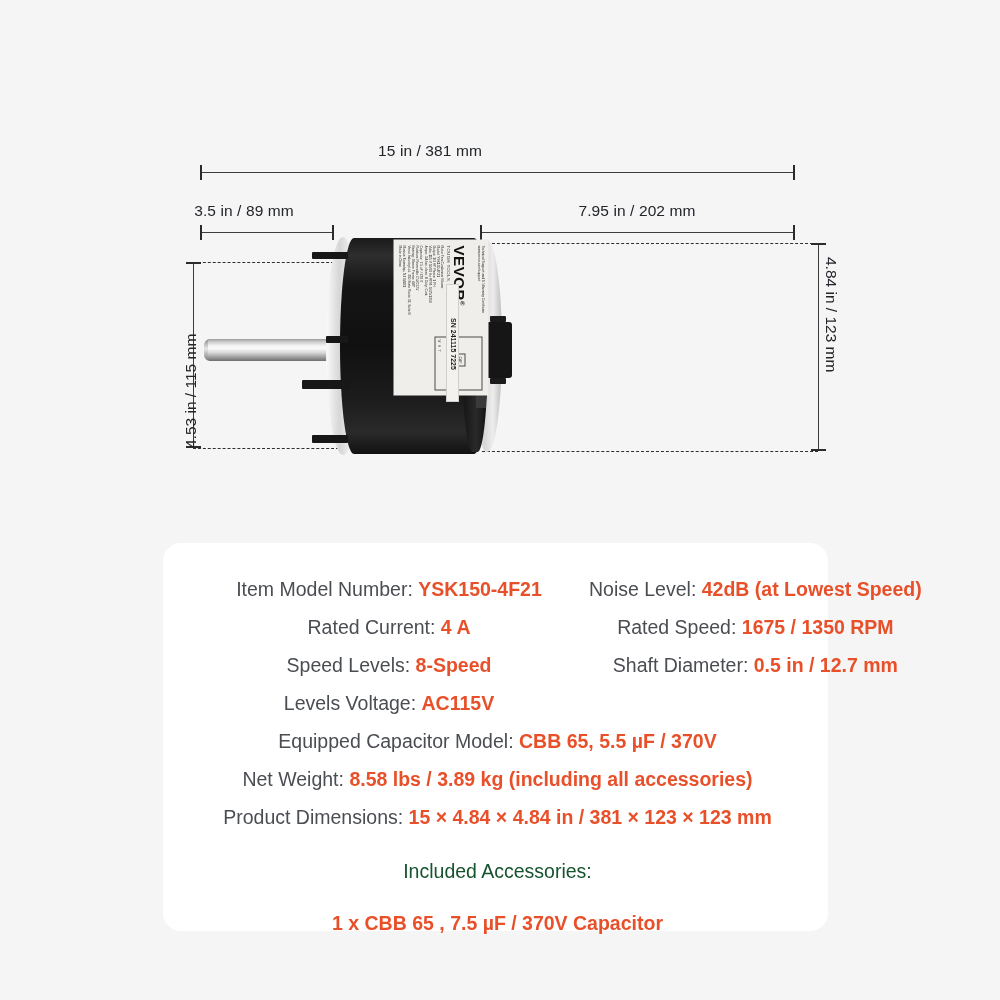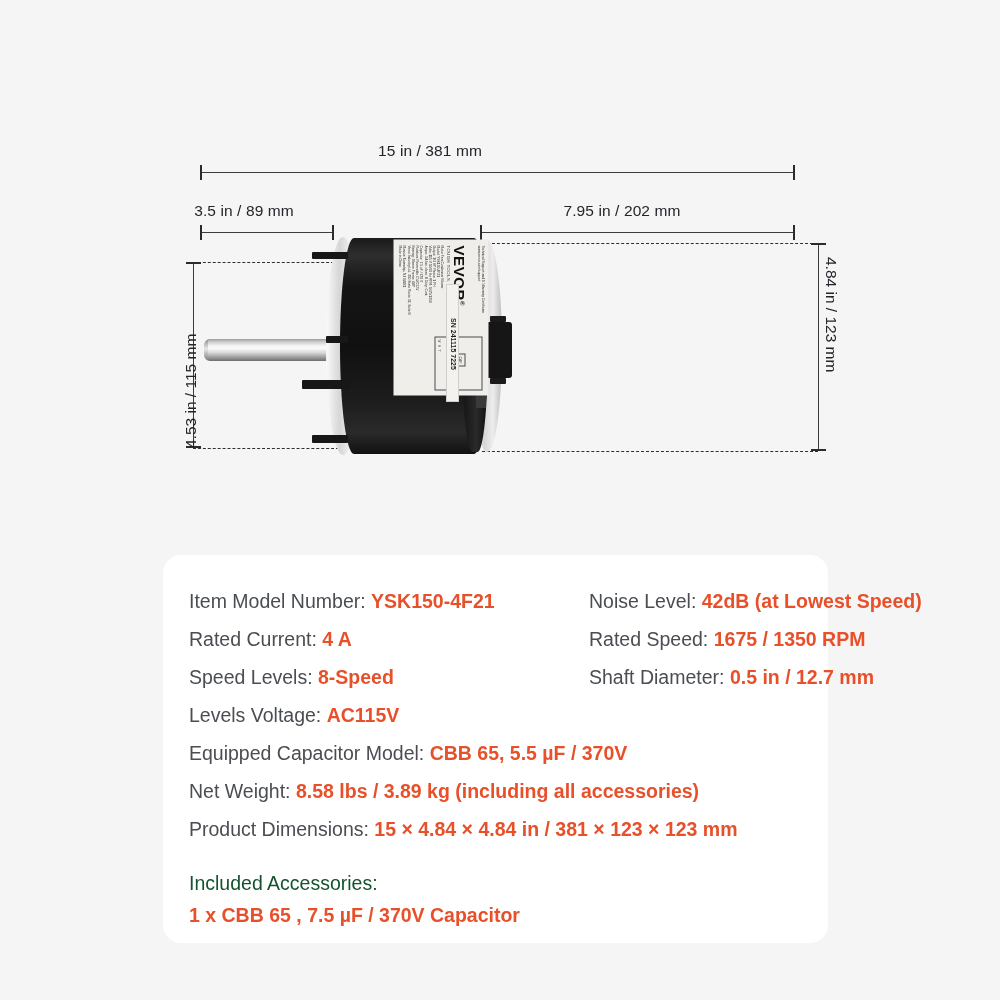--- a/index.html
+++ b/index.html
@@ -243,24 +243,25 @@
   }
   .hub-fin {
     position: absolute;
     background: #1b1b1b;
     border-radius: 1px;
   }
 
   
   #card {
     position: absolute;
-    left: 163px; top: 555px;
+    left: 163px; top: 543px;
     width: 665px; height: 388px;
     background: #ffffff;
     border-radius: 18px;
+    text-align: center;
   }
 
   #card-inner {
     position: absolute;
     left: 26px; top: 28px;
     right: 22px; bottom: 20px;
   }
 
   .spec-grid {
     display: grid;
@@ -278,36 +279,36 @@
     font-size: 19.5px;
     font-weight: bold;
     color: #e8502a;
     font-family: "Liberation Sans", sans-serif;
   }
 
   .spec-wide { line-height: 37px; white-space: nowrap; }
 
   #accessories { margin-top: 18px; }
   #acc-title { font-size: 19.5px; color: #14532d; line-height: 32px; }
-  #acc-item  { font-size: 19.5px; font-weight: bold; color: #e8502a; line-height: 32px; }
+  #acc-item  { font-size: 19.5px; font-weight: bold; color: #e8502a; line-height: 32px; margin-top: 20px; }
 </style>
 </head>
 <body>
 
 <div id="page">
 
   <div id="diagram">
 
     <div class="dimlabel" style="left:430px; top:142px; transform:translateX(-50%);">15 in / 381 mm</div>
     <div class="dimline" style="left:200px; top:172px; width:595px;"></div>
 
     <div class="dimlabel" style="left:244px; top:202px; transform:translateX(-50%);">3.5 in / 89 mm</div>
     <div class="dimline" style="left:200px; top:232px; width:134px;"></div>
 
-    <div class="dimlabel" style="left:622px; top:202px; transform:translateX(-50%);">7.95 in / 202 mm</div>
+    <div class="dimlabel" style="left:637px; top:202px; transform:translateX(-50%);">7.95 in / 202 mm</div>
     <div class="dimline" style="left:480px; top:232px; width:315px;"></div>
 
     <div class="vdimline" style="left:193px; top:262px; height:186px;"></div>
     <div class="vlabel-left" style="left:182px; top:448px;">4.53 in / 115 mm</div>
 
     <div class="vdimline" style="left:818px; top:243px; height:208px;"></div>
     <div class="vlabel-right" style="left:840px; top:257px;">4.84 in / 123 mm</div>
 
     <div class="dashline" style="left:193px; top:262px; width:146px;"></div>
     <div class="dashline" style="left:193px; top:448px; width:146px;"></div>

